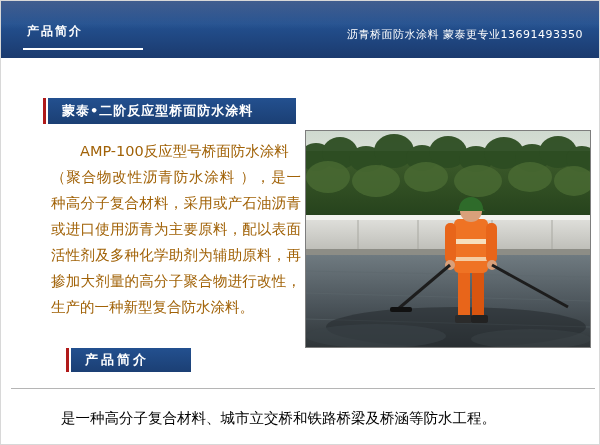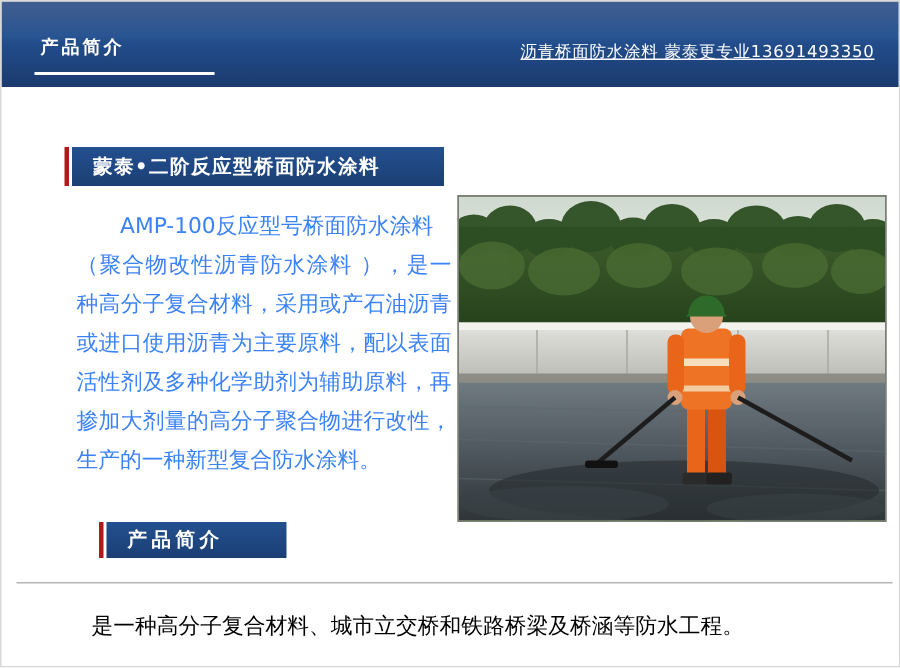--- a/index.html
+++ b/index.html
@@ -54,21 +54,20 @@
     background: #ffffff;
   }
   .header-right {
     position: absolute;
     right: 18px;
     top: 26px;
     color: #ffffff;
     font-size: 11px;
     letter-spacing: 0.5px;
     white-space: nowrap;
-    text-decoration: underline;
   }
 
   
   .body-area {
     position: absolute;
     left: 2px;
     top: 57px;
     width: 600px;
     height: 388px;
     background: #ffffff;
@@ -113,21 +112,21 @@
   .tick.scope { left: 63px; top: 290px; height: 24px; }
 
   
   .paragraph {
     position: absolute;
     left: 48px;
     top: 80px;
     width: 250px;
     font-size: 14.5px;
     line-height: 26px;
-    color: #3b82f6;
+    color: #a16207;
     text-align: justify;
     font-family: "DejaVu Sans", "Liberation Sans", sans-serif;
   }
   .paragraph .indent {
     display: block;
     text-indent: 2em;
   }
 
   
   .photo {

